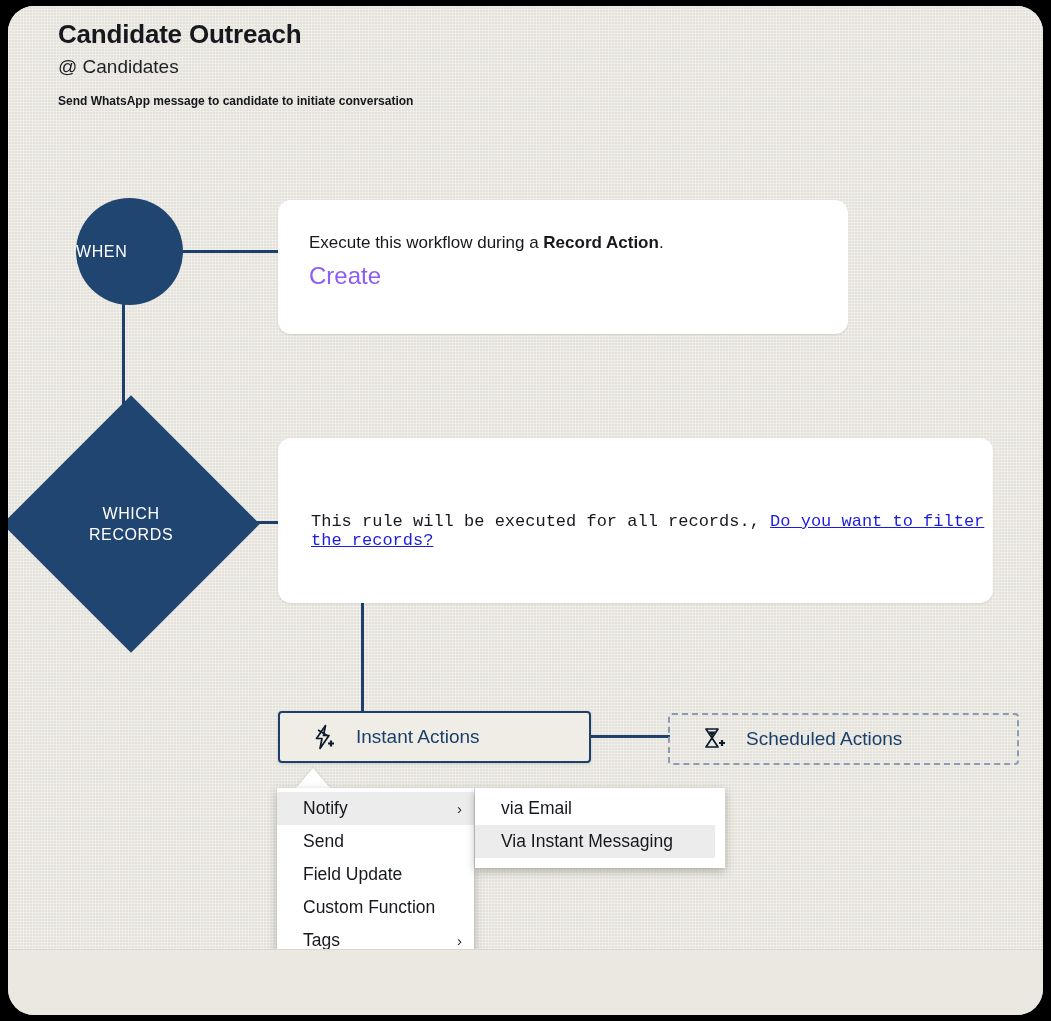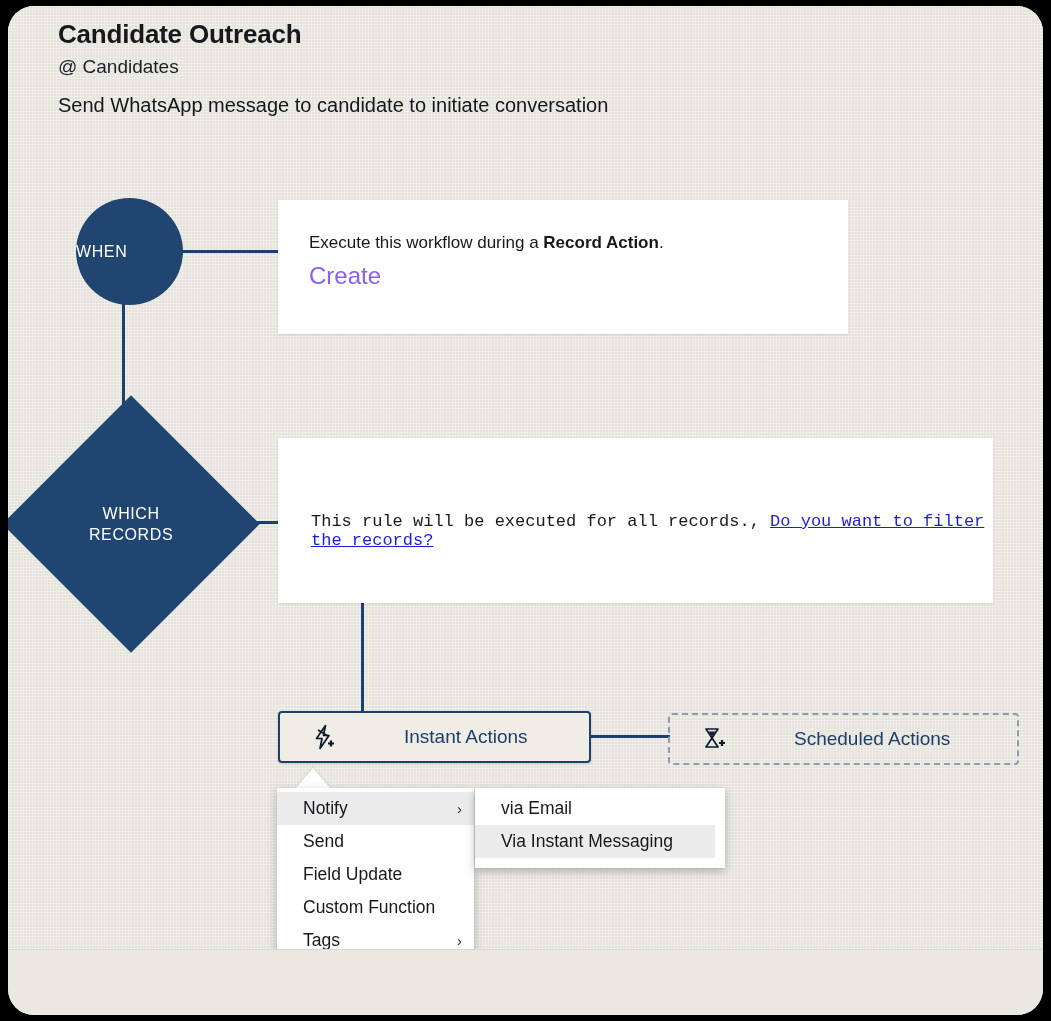--- a/index.html
+++ b/index.html
@@ -49,22 +49,23 @@
     color: #16181d;
     letter-spacing: -0.2px;
   }
   #page-subtitle {
     top: 50px;
     font-size: 19px;
     color: #1d2026;
   }
   #page-desc {
     top: 88px;
-    font-size: 20px;
+    font-size: 12px;
     color: #14171c;
+    font-weight: bold;
   }
 
   
   .navy { background: #1f4570; }
 
   #when-node {
     position: absolute;
     left: 68px; top: 192px;
     width: 107px; height: 107px;
     border-radius: 50%;
@@ -92,21 +93,21 @@
   #conn-when-right  { left: 157px; top: 244px; width: 114px; height: 3px; }
   #conn-when-down   { left: 114px; top: 296px; width: 3px;  height: 137px; }
   #conn-which-right { left: 206px; top: 515px; width: 66px;  height: 3px; }
   #conn-card-down   { left: 353px; top: 594px; width: 3px;  height: 113px; }
   #conn-actions     { left: 578px; top: 729px; width: 84px;  height: 3px; }
 
   
   .card {
     position: absolute;
     background: #fff;
-    border-radius: 0;
+    border-radius: 13px;
     box-shadow: 0 1px 2px rgba(0,0,0,0.10);
   }
   #card-when  { left: 270px; top: 194px;  width: 570px; height: 134px; }
   #card-which { left: 270px; top: 432px;  width: 715px; height: 165px; font-family: Liberation Mono, monospace; }
 
   #when-line1 {
     position: absolute; left: 31px; top: 33px;
     font-size: 17px; color: #16181d;
   }
   #when-line1 b { font-weight: bold; }
@@ -123,21 +124,20 @@
     color: #1c1ce0; text-decoration: underline; cursor: pointer;
   }
 
   
   .act-btn {
     position: absolute;
     height: 52px;
     display: flex; align-items: center;
     border-radius: 4px;
     box-sizing: border-box;
-    gap: 48px;
   }
   #instant-actions {
     left: 270px; top: 705px; width: 313px;
     background: #f0ede6;
     border: 2.5px solid #1d3f6b;
     box-shadow: 0 1px 3px rgba(0,0,0,0.12);
   }
   #scheduled-actions {
     left: 660px; top: 707px; width: 351px;
     background: transparent;

